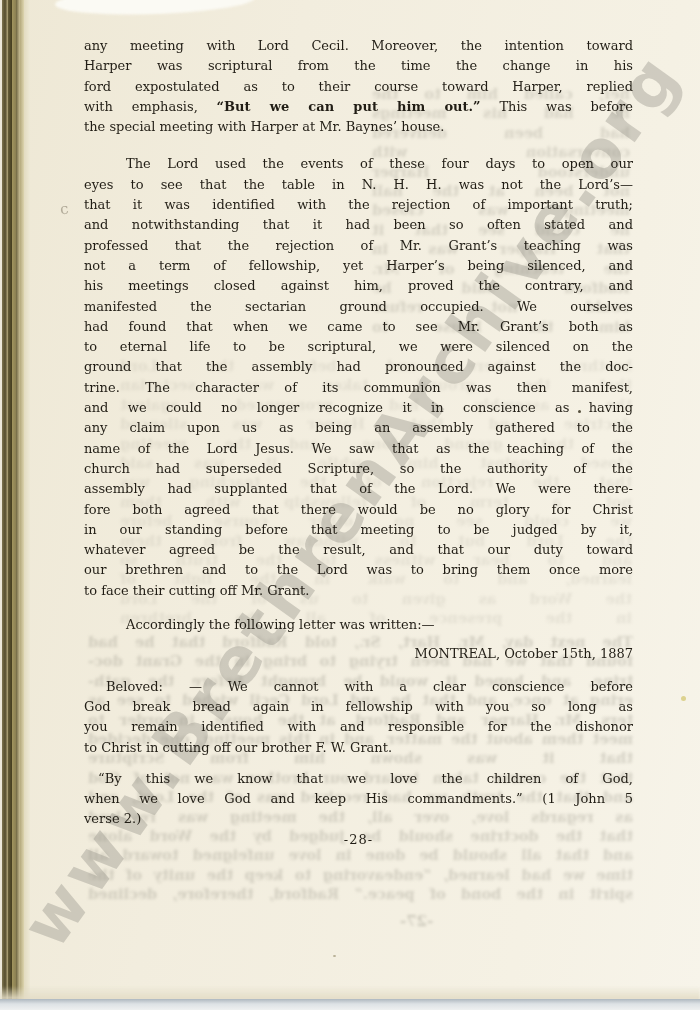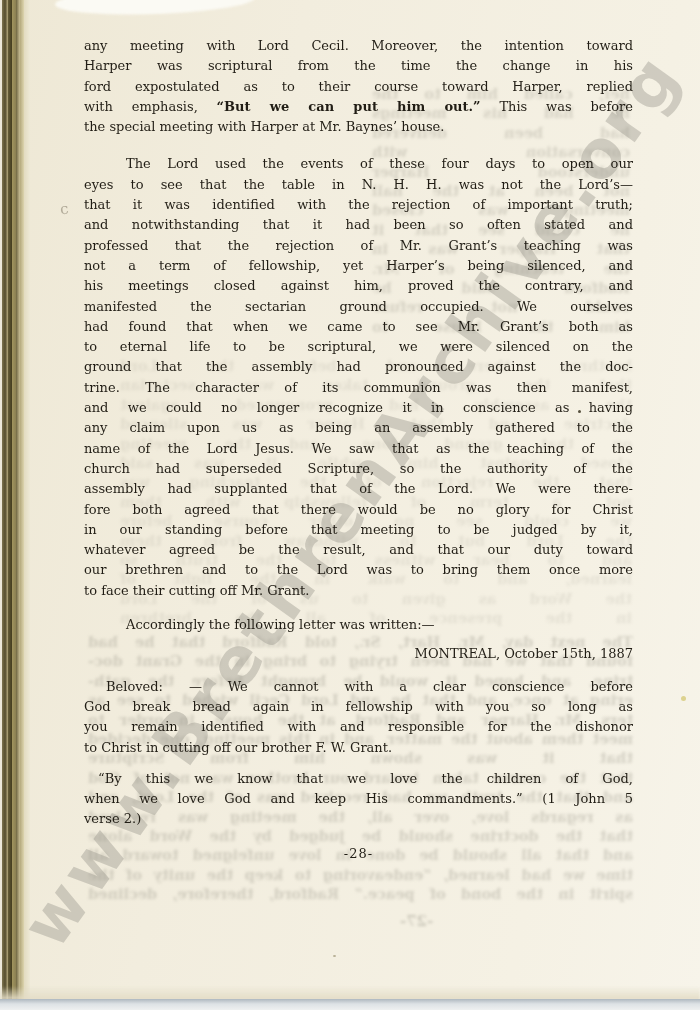--- a/index.html
+++ b/index.html
@@ -66,21 +66,21 @@
     font-size:13px;line-height:20.3px;color:#211d15;
   }
   .tl{text-align:justify;text-align-last:justify;}
   .tl.last{text-align-last:left;}
   .para-p1{margin-bottom:17px;}
   .para-p2{margin-bottom:14px;}
   .para-p3{margin-bottom:9px;}
   .dateline{text-align:right;margin-bottom:12px;}
   .salutation{margin-bottom:8px;}
   .para-p4{margin-bottom:11px;}
-  .pagenum{margin-top:14px;text-align:center;letter-spacing:1px;}
+  .pagenum{text-align:center;letter-spacing:1px;}
   .stray-mark{
     position:absolute;left:60px;top:200px;z-index:3;color:#b3ac9a;
     font-size:15px;transform:rotate(-8deg);
   }
   .speck{position:absolute;border-radius:50%;z-index:3;}
   .speck-1{left:578px;top:410px;width:3px;height:3px;background:#56503d;}
   .speck-2{left:681px;top:696px;width:5px;height:5px;background:#ddd28f;}
   .speck-3{left:333px;top:955px;width:3px;height:2px;background:#b6af95;}
 </style>
 </head>

